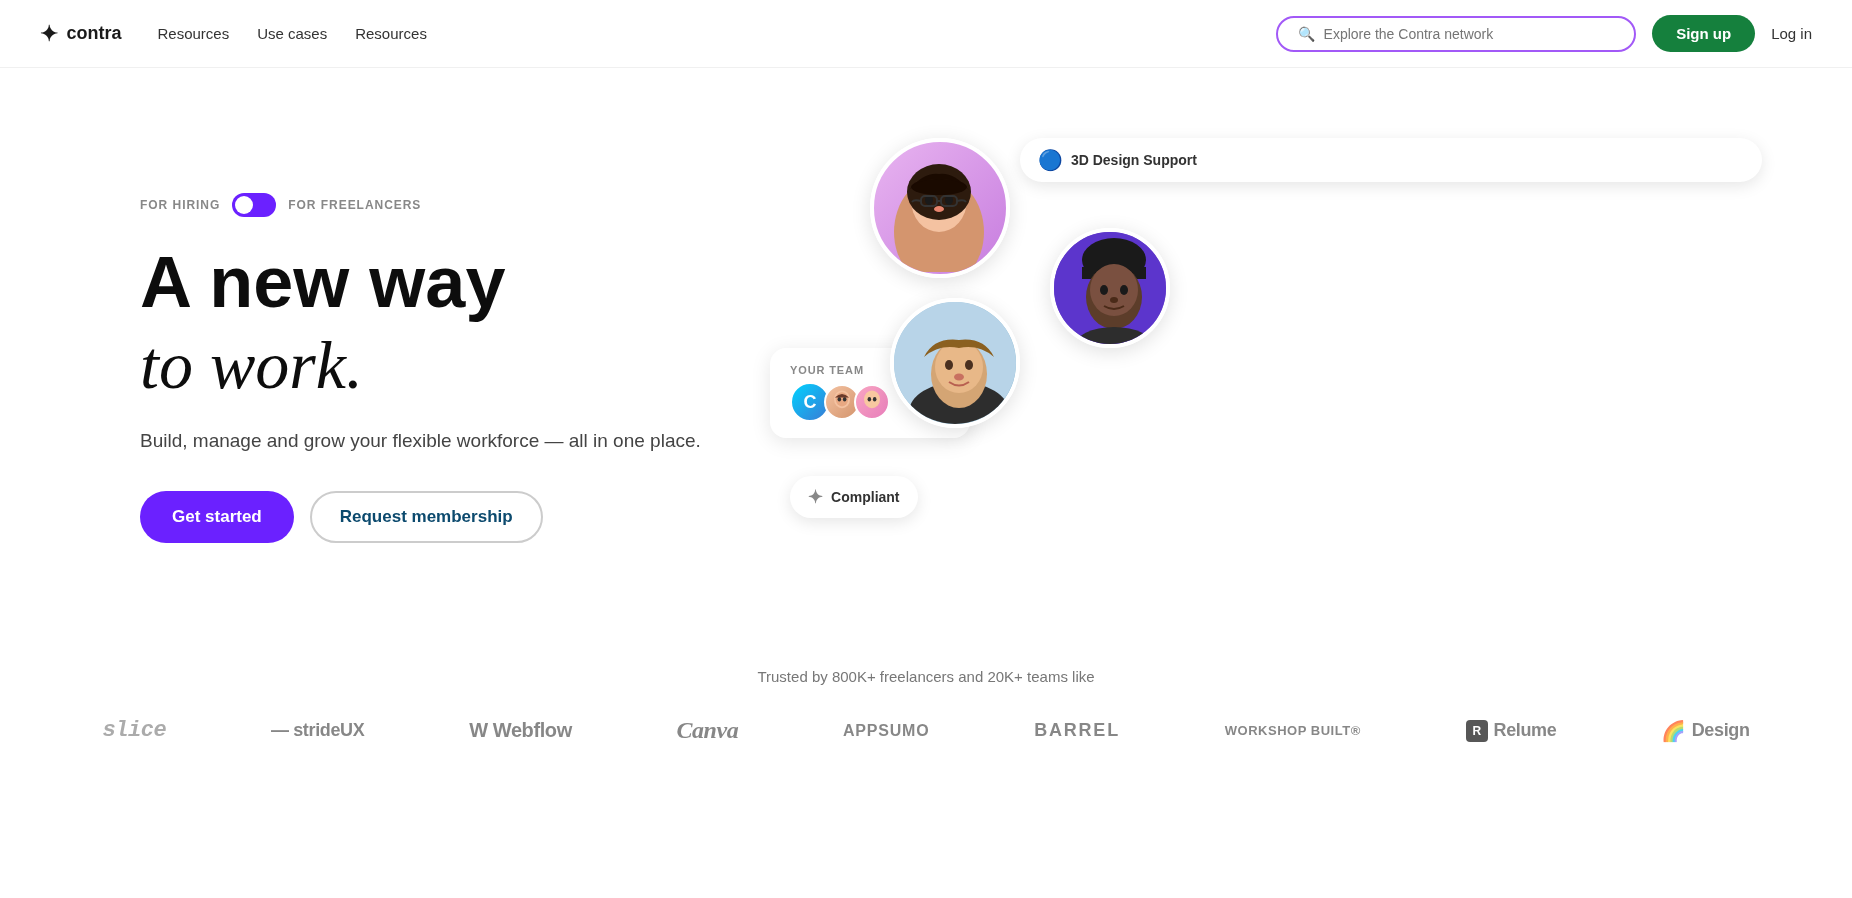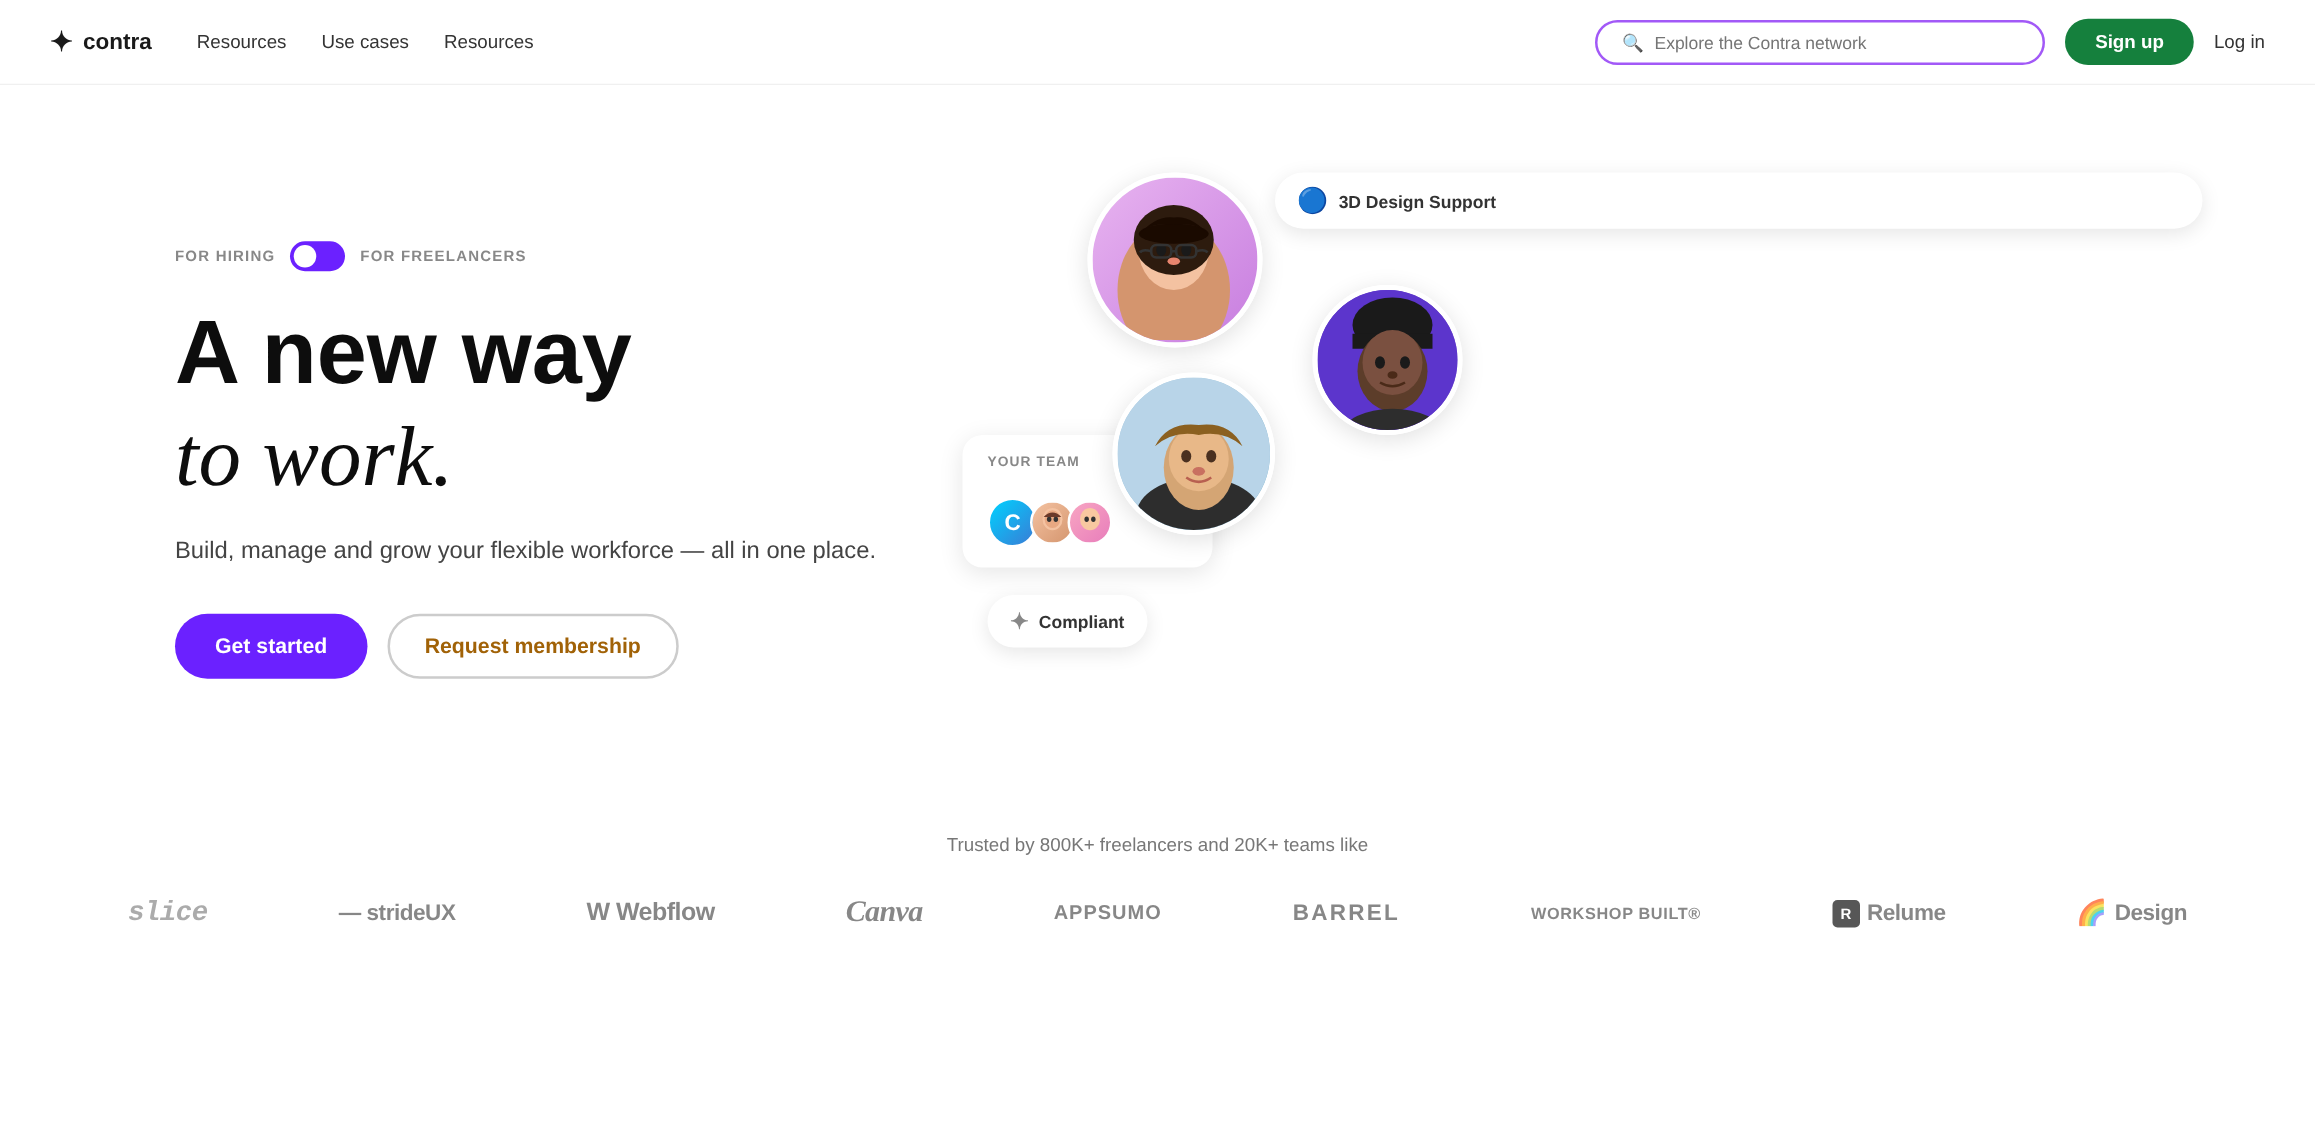--- a/index.html
+++ b/index.html
@@ -50,21 +50,21 @@
     }
     .hero-title { font-size: 72px; font-weight: 900; line-height: 1.05; color: #0d0d0d; margin-bottom: 8px; }
     .hero-title-italic { font-size: 68px; font-weight: 400; font-style: italic; font-family: Georgia, serif; color: #0d0d0d; line-height: 1.1; margin-bottom: 24px; }
     .hero-desc { font-size: 19px; color: #444; line-height: 1.5; margin-bottom: 36px; }
     .hero-buttons { display: flex; gap: 16px; align-items: center; }
     .btn-get-started {
       background: #6b21ff; color: #fff; border: none; border-radius: 40px;
       padding: 16px 32px; font-size: 17px; font-weight: 700; cursor: pointer;
     }
     .btn-request {
-      background: #fff; color: #a16207; border: 2px solid #ccc; border-radius: 40px;
+      background: #fff; color: #0c4a6e; border: 2px solid #ccc; border-radius: 40px;
       padding: 14px 28px; font-size: 17px; font-weight: 600; cursor: pointer;
     }
 
     
     .hero-right {
       flex: 1; position: relative; height: 480px; min-width: 520px;
     }
 
     
     .avatar-circle {
@@ -72,21 +72,21 @@
       border: 4px solid #fff;
       box-shadow: 0 4px 20px rgba(0,0,0,0.12);
     }
     .avatar-large { width: 140px; height: 140px; }
 
     
     .your-team-card {
       position: absolute; top: 230px; left: 10px;
       background: #fff; border-radius: 16px; padding: 16px 20px;
       box-shadow: 0 4px 20px rgba(0,0,0,0.10);
-      display: flex; flex-direction: column; gap: 22px; width: 200px;
+      display: flex; flex-direction: column; gap: 6px; width: 200px;
     }
     .your-team-label { font-size: 11px; font-weight: 700; letter-spacing: 0.08em; color: #888; text-transform: uppercase; }
     .your-team-avatars { display: flex; gap: -6px; align-items: center; }
     .mini-avatar {
       width: 36px; height: 36px; border-radius: 50%; border: 2px solid #fff;
       margin-left: -6px; display: flex; align-items: center; justify-content: center;
       font-size: 14px; font-weight: 700; color: #fff;
     }
     .mini-avatar:first-child { margin-left: 0; }
     .contra-c {

